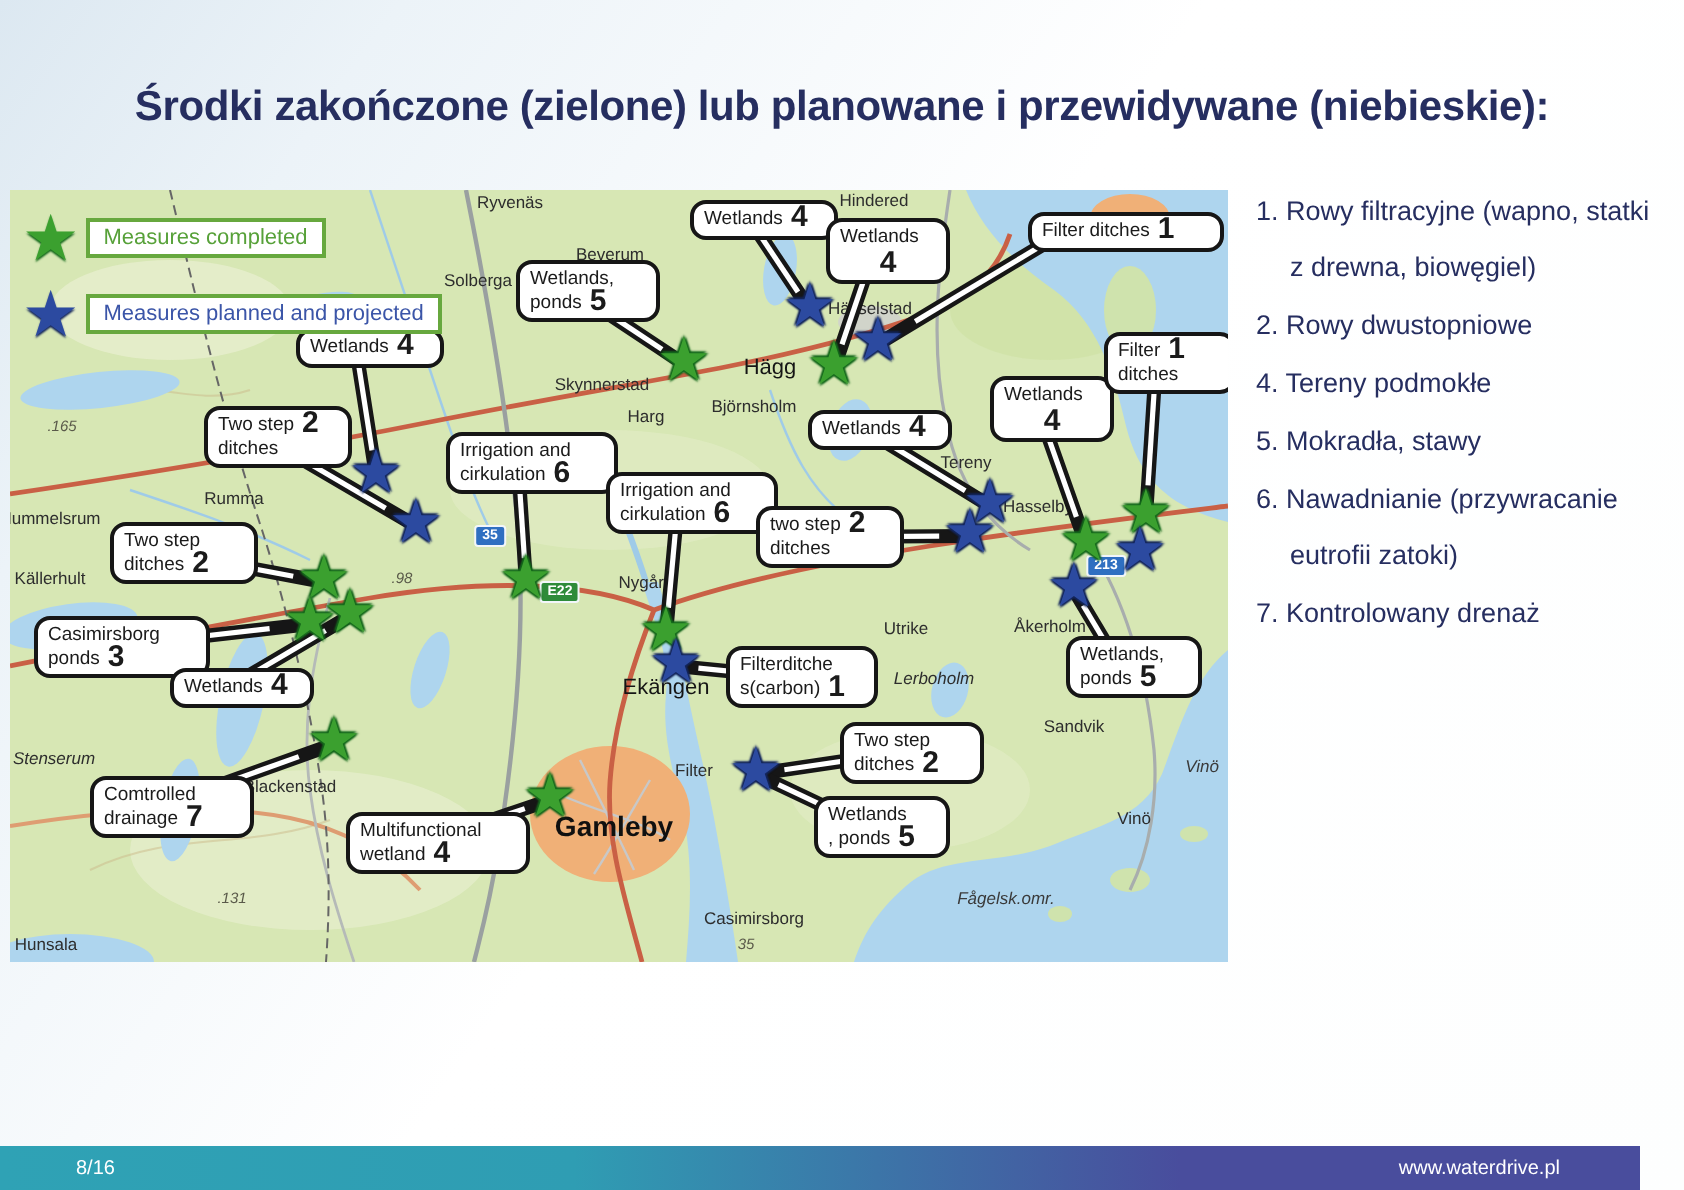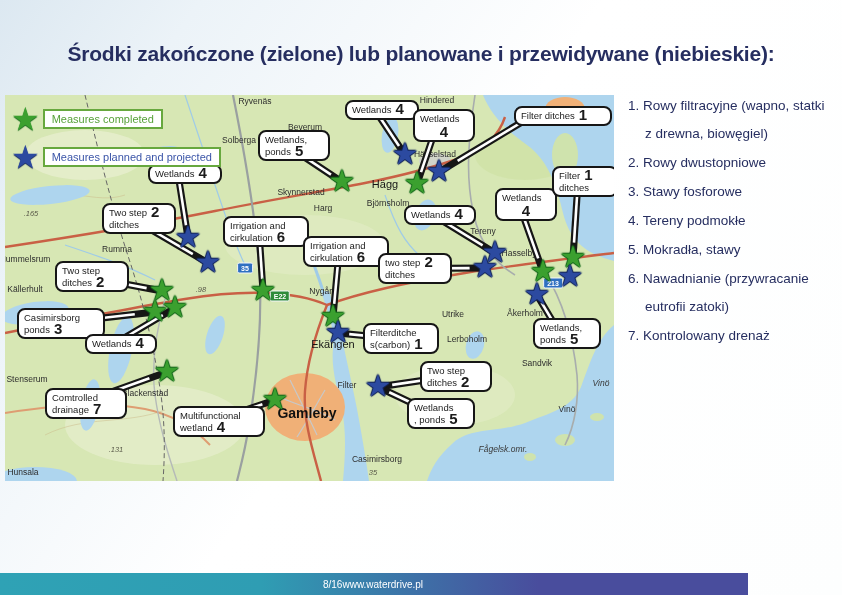--- a/index.html
+++ b/index.html
@@ -42,23 +42,23 @@
   .legend-star.green{color:#3ba02f;text-shadow:0 1px 1px #15691c;}
   .legend-star.blue{color:#2c4aa0;text-shadow:0 1px 1px #14265c;}
   .legend-box{background:#fff;border:2px solid #67a83e;padding:2px 7px;font-size:11px;white-space:nowrap;}
   .legend-box.completed{color:#57a139;}
   .legend-box.planned{color:#3b55a8;}
   
   .measures{position:absolute;left:628px;top:92px;width:204px;color:#262e60;font-size:13.5px;}
   .m-item{padding-left:17px;text-indent:-17px;line-height:28px;margin-bottom:1px;}
   
   .footer{
-    position:absolute;left:0;top:573px;width:748px;height:22px;
+    position:absolute;left:0;top:573px;width:820px;height:22px;
     background:linear-gradient(90deg,#2fa2b5 0%,#2f9db3 35%,#494d9d 72%,#494d9d 100%);
-    color:#fff;font-size:10px;display:flex;align-items:center;justify-content:center;
+    color:#fff;font-size:10px;display:flex;align-items:center;justify-content:space-between;
     padding:0 40px 0 38px;box-sizing:border-box;
   }
 </style>
 </head>
 <body>
 
 <div class="title">Środki zakończone (zielone) lub planowane i przewidywane (niebieskie):</div>
 
 <div class="map">
 
@@ -260,55 +260,54 @@
       <div class="cl">Wetlands,</div>
       <div class="cl">ponds<span class="cnum">5</span></div>
     </div>
     <div class="place " style="left: 250px; top: 6px;">Ryvenäs</div>
     <div class="place " style="left: 432px; top: 5px;">Hindered</div>
     <div class="place " style="left: 300px; top: 32px;">Beverum</div>
     <div class="place " style="left: 234px; top: 45px;">Solberga</div>
     <div class="place " style="left: 296px; top: 97px;">Skynnerstad</div>
     <div class="place " style="left: 318px; top: 113px;">Harg</div>
     <div class="place town-md" style="left: 380px; top: 89px;">Hägg</div>
-    <div class="place " style="left: 372px; top: 108px; margin-left: 11px;">Björnsholm</div>
+    <div class="place " style="left: 372px; top: 108px;">Björnsholm</div>
     <div class="place " style="left: 430px; top: 59px;">Hässelstad</div>
     <div class="place " style="left: 478px; top: 136px;">Tereny</div>
     <div class="place " style="left: 514px; top: 158px;">Hasselby</div>
     <div class="place " style="left: 112px; top: 154px;">Rumma</div>
     <div class="place " style="left: 20px; top: 164px;">Hummelsrum</div>
     <div class="place " style="left: 20px; top: 194px;">Källerhult</div>
-    <div class="place " style="left: 22px; top: 284px;">Stenserum</div>
+    <div class="place " style="left: 22px; top: 284px; font-style: italic;">Stenserum</div>
     <div class="place " style="left: 140px; top: 298px;">Blackenstad</div>
     <div class="place town-lg" style="left: 302px; top: 318px;">Gamleby</div>
     <div class="place town-md" style="left: 328px; top: 249px;">Ekängen</div>
     <div class="place " style="left: 318px; top: 196px;">Nygård</div>
     <div class="place " style="left: 342px; top: 290px;">Filter</div>
     <div class="place " style="left: 448px; top: 219px; text-align: center;">Utrike</div>
-    <div class="place " style="left: 462px; top: 244px;">Lerboholm</div>
+    <div class="place " style="left: 462px; top: 244px; font-style: italic;">Lerboholm</div>
     <div class="place " style="left: 372px; top: 364px;">Casimirsborg</div>
     <div class="place " style="left: 532px; top: 268px;">Sandvik</div>
     <div class="place water" style="left: 596px; top: 288px;">Vinö</div>
     <div class="place " style="left: 562px; top: 314px;">Vinö</div>
     <div class="place water" style="left: 498px; top: 354px;">Fågelsk.omr.</div>
     <div class="place " style="left: 18px; top: 377px;">Hunsala</div>
     <div class="place " style="left: 520px; top: 218px; text-align: right;">Åkerholm</div>
     <div class="place elev" style="left: 10px; top: 118px;">.165</div>
     <div class="place elev" style="left: 180px; top: 194px;">.98</div>
     <div class="place elev" style="left: 95px; top: 354px;">.131</div>
     <div class="place elev" style="left: 352px; top: 377px;">35</div>
     <div class="sign blue" style="left: 240px; top: 173px;">35</div>
     <div class="sign green" style="left: 275px; top: 201px;">E22</div>
     <div class="sign blue" style="left: 548px; top: 188px;">213</div>
   </div>
 
 <div class="measures">
     <div class="m-item">1. Rowy filtracyjne (wapno, statki z drewna, biowęgiel)</div>
     <div class="m-item">2. Rowy dwustopniowe</div>
-    <div class="m-item">3. Stawy fosforowe</div>
     <div class="m-item">4. Tereny podmokłe</div>
     <div class="m-item">5. Mokradła, stawy</div>
     <div class="m-item">6. Nawadnianie (przywracanie eutrofii zatoki)</div>
     <div class="m-item">7. Kontrolowany drenaż</div>
   </div>
 
 <div class="footer">
   <span>8/16</span>
   <span>www.waterdrive.pl</span>
 </div>

